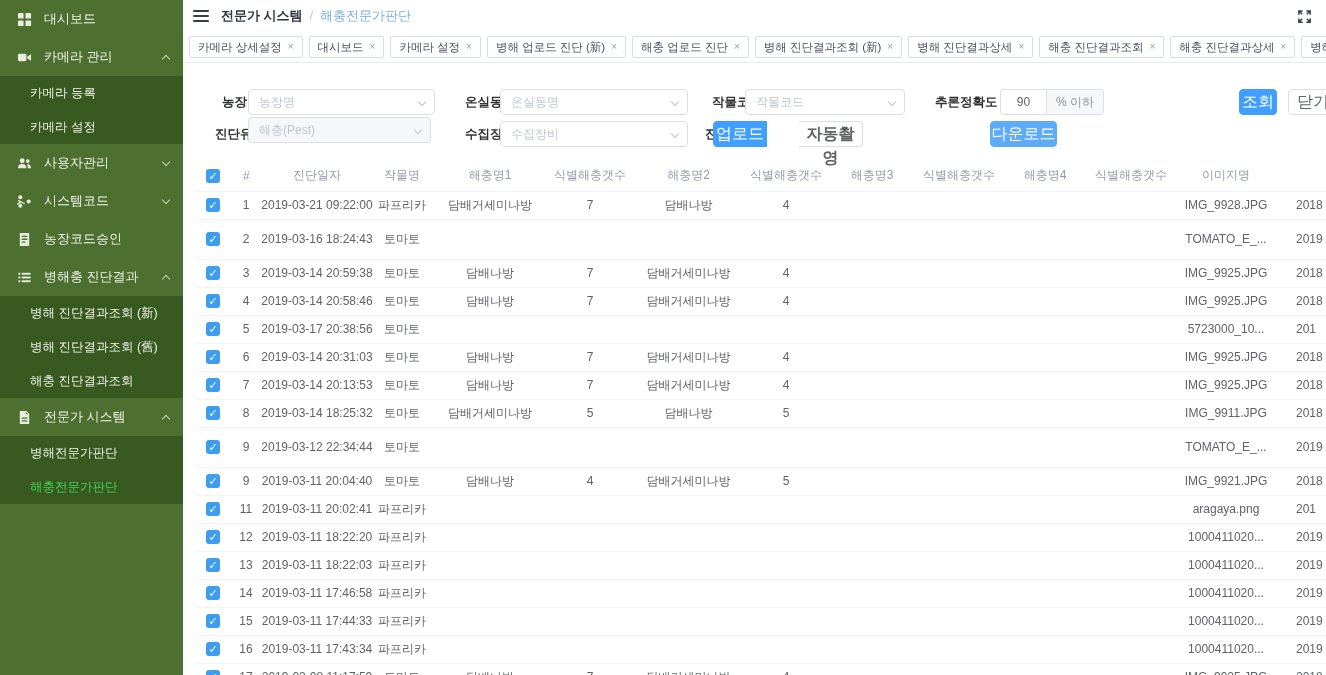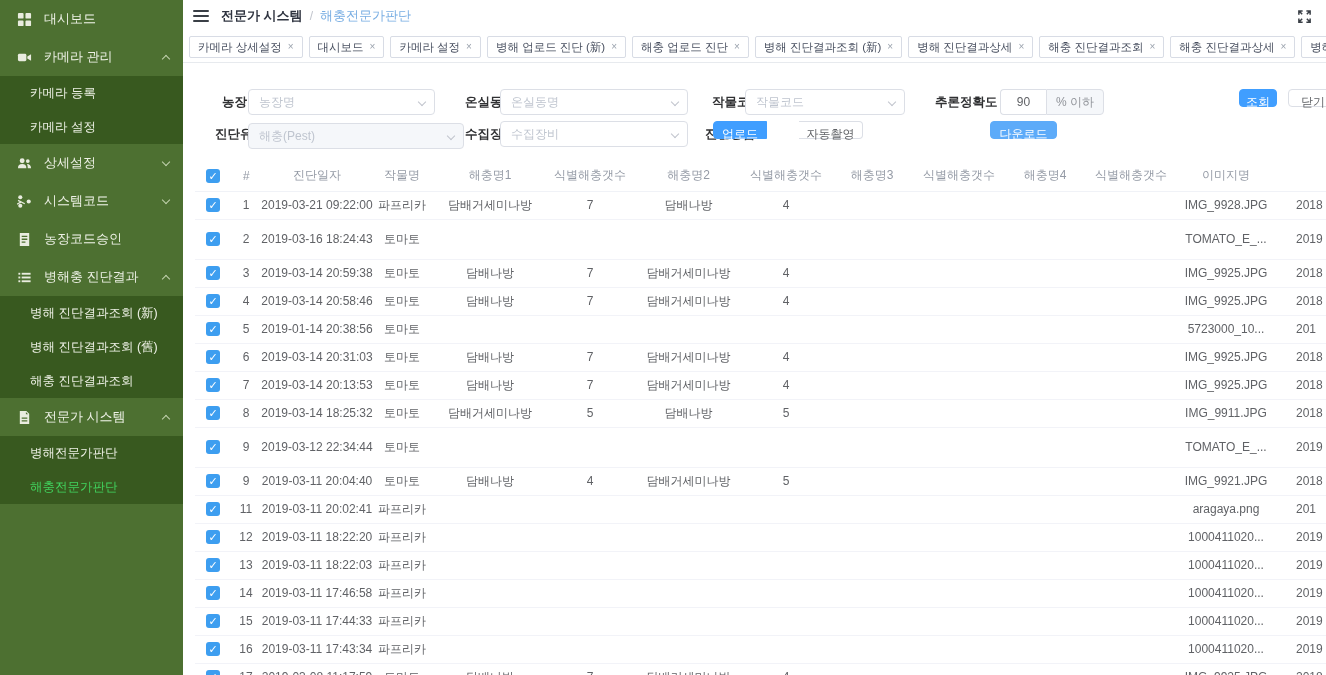--- a/index.html
+++ b/index.html
@@ -46,27 +46,27 @@
   .fselect { position:absolute; height:26px; border:1px solid #dcdfe6; border-radius:4px; background:#fff;
     display:flex; align-items:center; padding:0 22px 0 10px; font-size:12px; color:#bfc5cf; cursor:pointer; }
   .fselect.disabled { background:#f5f7fa; cursor:not-allowed; }
   .fselect .caret { position:absolute; right:9px; top:9px; width:6px; height:6px;
     border:solid #c0c4cc; border-width:0 1.3px 1.3px 0; transform:rotate(45deg); }
   .num-input { position:absolute; height:26px; width:46px; border:1px solid #dcdfe6; border-right:none;
     border-radius:4px 0 0 4px; text-align:center; font-size:12px; color:#606266; outline:none;
     font-family:inherit; background:#fff; }
   .num-addon { position:absolute; height:26px; line-height:24px; border:1px solid #dcdfe6; background:#f5f7fa;
     border-radius:0 4px 4px 0; font-size:12px; color:#909399; padding:0 9px; }
-  .btn { position:absolute; height:18px; border-radius:4px; font-size:12px; line-height:24px;
+  .btn { position:absolute; height:26px; border-radius:4px; font-size:16px; line-height:24px;
     text-align:center; cursor:pointer; border:1px solid transparent; font-family:inherit; }
   .btn-blue { background:#409eff; border-color:#409eff; color:#fff; }
   .btn-blue-light { background:#5dabf9; border-color:#5dabf9; color:#fff; }
   .btn-plain { background:#fff; border-color:#dcdfe6; color:#606266; }
   .toggle-left { border-radius:4px 0 0 4px; }
-  .toggle-right { border-radius:0 4px 4px 0; border-left:none; }
+  .toggle-right { border-radius:0 4px 4px 0; border-left:none;font-weight:bold; }
 
   
   .grid { position:absolute; left:12px; top:98px; width:1159px; border-collapse:collapse; table-layout:fixed; }
   .grid th { height:30px; font-size:12px; font-weight:normal; color:#949aa5; text-align:center;
     border-bottom:1px solid #f0f2f7; white-space:nowrap; }
   .grid th.hash { font-style:italic; }
   .grid td { height:28px; font-size:12px; color:#606266; text-align:center;
     border-bottom:1px solid #f2f3f8; white-space:nowrap; overflow:hidden; }
   .grid tr.tall td { height:40px; }
   .grid td.img-col, .grid th.img-col { text-align:center; padding-right:4px; }
@@ -106,21 +106,21 @@
       </div>
       <div class="menu-item">
         <span class="mi-icon">
           <svg width="15" height="15" viewBox="0 0 16 16" fill="#e9ecdf" stroke="none">
             <circle cx="5.5" cy="5" r="2.6"></circle>
             <path d="M1 13 q0 -4.5 4.5 -4.5 q4.5 0 4.5 4.5 z"></path>
             <circle cx="11.5" cy="5.4" r="2"></circle>
             <path d="M10.6 8.6 q4.4 0.2 4.4 4.4 l-3.5 0 q0 -2.8 -0.9 -4.4 z"></path>
           </svg>
         </span>
-        <span class="mi-label">상세설정</span>
+        <span class="mi-label">사용자관리</span>
         <span class="chev down"></span>
       </div>
       <div class="menu-item">
         <span class="mi-icon">
           <svg width="15" height="15" viewBox="0 0 16 16" fill="#e9ecdf" stroke="none">
             <circle cx="3.5" cy="3.5" r="2.2"></circle>
             <circle cx="3.5" cy="12.5" r="2.2"></circle>
             <circle cx="12.5" cy="8" r="2.2"></circle>
             <rect x="4" y="4.6" width="1.4" height="8" transform="rotate(-63 4.7 8.6)"></rect>
             <rect x="4" y="9" width="1.4" height="8" transform="rotate(63 4.7 8.4)"></rect>
@@ -249,21 +249,21 @@
       <span>작물코드</span>
       <span class="caret"></span>
     </div>
     <span class="flabel" style="left:752px; top:26px;">추론정확도</span>
     <input class="num-input" style="left: 817px; top: 26px;" value="90">
     <span class="num-addon" style="left:863px; top:26px;">% 이하</span>
     <button class="btn btn-blue" style="left:1056px; top:26px; width:38px;">조회</button>
     <button class="btn btn-plain" style="left:1105px; top:26px; width:50px;">닫기</button>
 
     <span class="flabel" style="left:32px;  top:58px;">진단유형</span>
-    <div class="fselect disabled" style="left:65px; top:60px; width:216px;">
+    <div class="fselect disabled" style="left:65px; top:54px; width:183px;">
       <span>해충(Pest)</span>
       <span class="caret"></span>
     </div>
     <span class="flabel" style="left:282px; top:58px;">수집장비</span>
     <div class="fselect" style="left:317px; top:58px; width:188px;">
       <span>수집장비</span>
       <span class="caret"></span>
     </div>
     <span class="flabel" style="left:522px; top:58px;">진단방법</span>
     <button class="btn btn-blue toggle-left" style="left:530px; top:58px; width:54px;">업로드</button>
@@ -366,21 +366,21 @@
             <td></td>
             <td></td>
             <td></td>
             <td></td>
             <td class="img-col">IMG_9925.JPG</td>
             <td class="clip-col">2018</td>
           </tr>
           <tr class="">
             <td><span class="cb">✓</span></td>
             <td>5</td>
-            <td>2019-01-14 20:38:56</td>
+            <td>2019-03-17 20:38:56</td>
             <td>토마토</td>
             <td></td>
             <td></td>
             <td></td>
             <td></td>
             <td></td>
             <td></td>
             <td></td>
             <td></td>
             <td class="img-col">5723000_10...</td>

